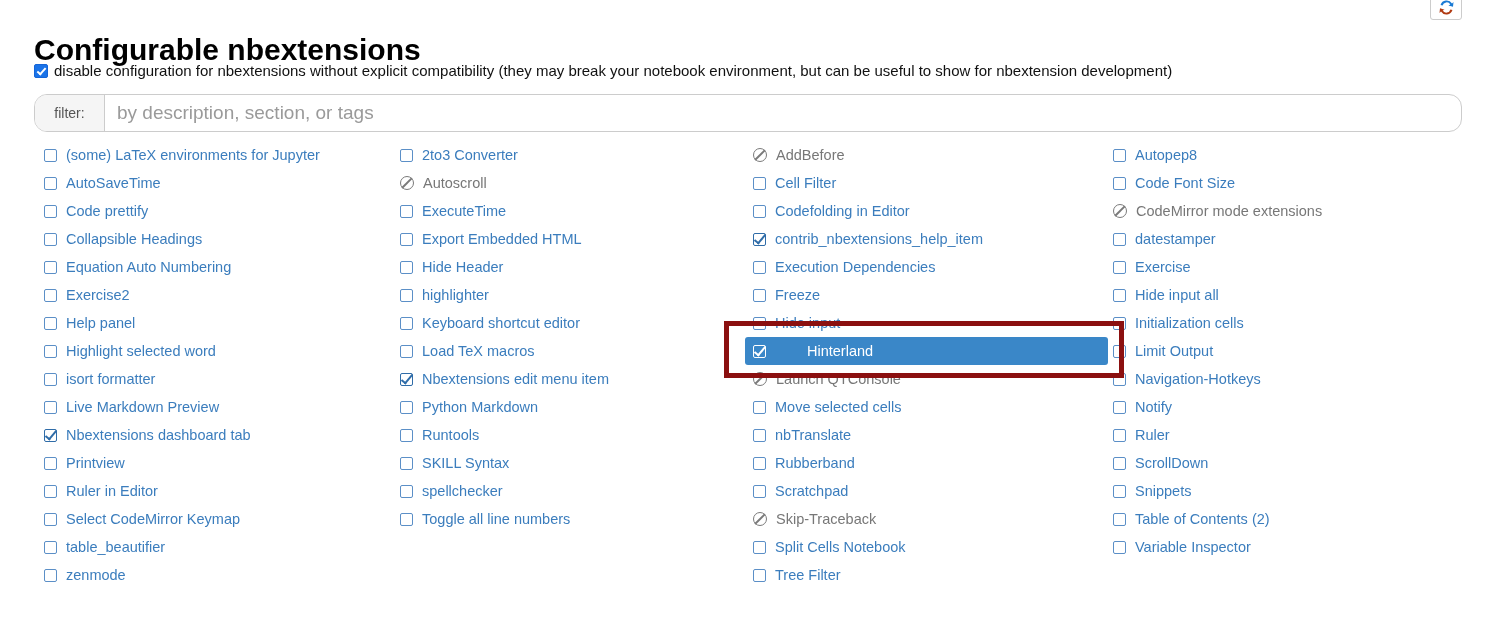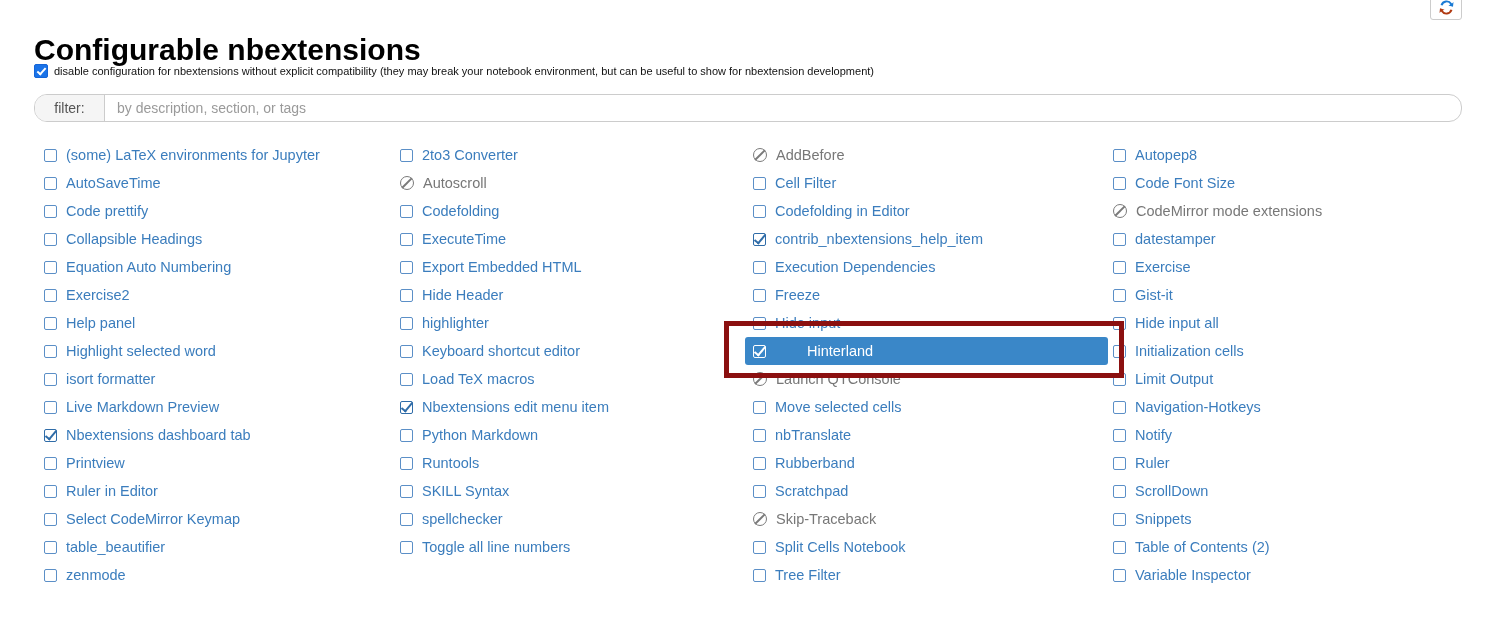--- a/index.html
+++ b/index.html
@@ -76,32 +76,32 @@
     position: absolute;
     left: 4px;
     top: 1px;
     width: 3px;
     height: 7px;
     border: solid #ffffff;
     border-width: 0 2px 2px 0;
     transform: rotate(42deg);
   }
   #disable-config-label {
-    font-size: 11px;
+    font-size: 15px;
     line-height: 18px;
     color: #111111;
   }
 
   
   #filter-bar {
     position: absolute;
     left: 34px;
     top: 94px;
     width: 1428px;
-    height: 28px;
+    height: 38px;
     border: 1px solid #cccccc;
     border-radius: 13px;
     box-sizing: border-box;
     display: flex;
     background: #ffffff;
     overflow: hidden;
   }
   #filter-addon {
     background: #f5f5f5;
     border-right: 1px solid #cccccc;
@@ -111,21 +111,21 @@
     justify-content: center;
     font-size: 14px;
     color: #555555;
     box-sizing: border-box;
   }
   #filter-input {
     flex: 1 1 auto;
     border: 0;
     outline: none;
     padding: 0 12px;
-    font-size: 14px;
+    font-size: 19px;
     font-family: "Liberation Sans", sans-serif;
     color: #333333;
     background: transparent;
   }
   #filter-input::placeholder { color: #9a9a9a; opacity: 1; }
 
   
   #ext-grid {
     position: absolute;
     left: 0;
@@ -339,24 +339,20 @@
       <div class="ext-row">
         <span class="ext-box unchecked"></span>
         <span class="ext-label">2to3 Converter</span>
       </div>
       <div class="ext-row disabled-row">
         <span class="ext-box disabled"></span>
         <span class="ext-label">Autoscroll</span>
       </div>
       <div class="ext-row">
         <span class="ext-box unchecked"></span>
-        <span class="ext-label">Codefolding</span>
-      </div>
-      <div class="ext-row">
-        <span class="ext-box unchecked"></span>
         <span class="ext-label">ExecuteTime</span>
       </div>
       <div class="ext-row">
         <span class="ext-box unchecked"></span>
         <span class="ext-label">Export Embedded HTML</span>
       </div>
       <div class="ext-row">
         <span class="ext-box unchecked"></span>
         <span class="ext-label">Hide Header</span>
       </div>
@@ -479,24 +475,20 @@
       <div class="ext-row">
         <span class="ext-box unchecked"></span>
         <span class="ext-label">datestamper</span>
       </div>
       <div class="ext-row">
         <span class="ext-box unchecked"></span>
         <span class="ext-label">Exercise</span>
       </div>
       <div class="ext-row">
         <span class="ext-box unchecked"></span>
-        <span class="ext-label">Gist-it</span>
-      </div>
-      <div class="ext-row">
-        <span class="ext-box unchecked"></span>
         <span class="ext-label">Hide input all</span>
       </div>
       <div class="ext-row">
         <span class="ext-box unchecked"></span>
         <span class="ext-label">Initialization cells</span>
       </div>
       <div class="ext-row">
         <span class="ext-box unchecked"></span>
         <span class="ext-label">Limit Output</span>
       </div>

